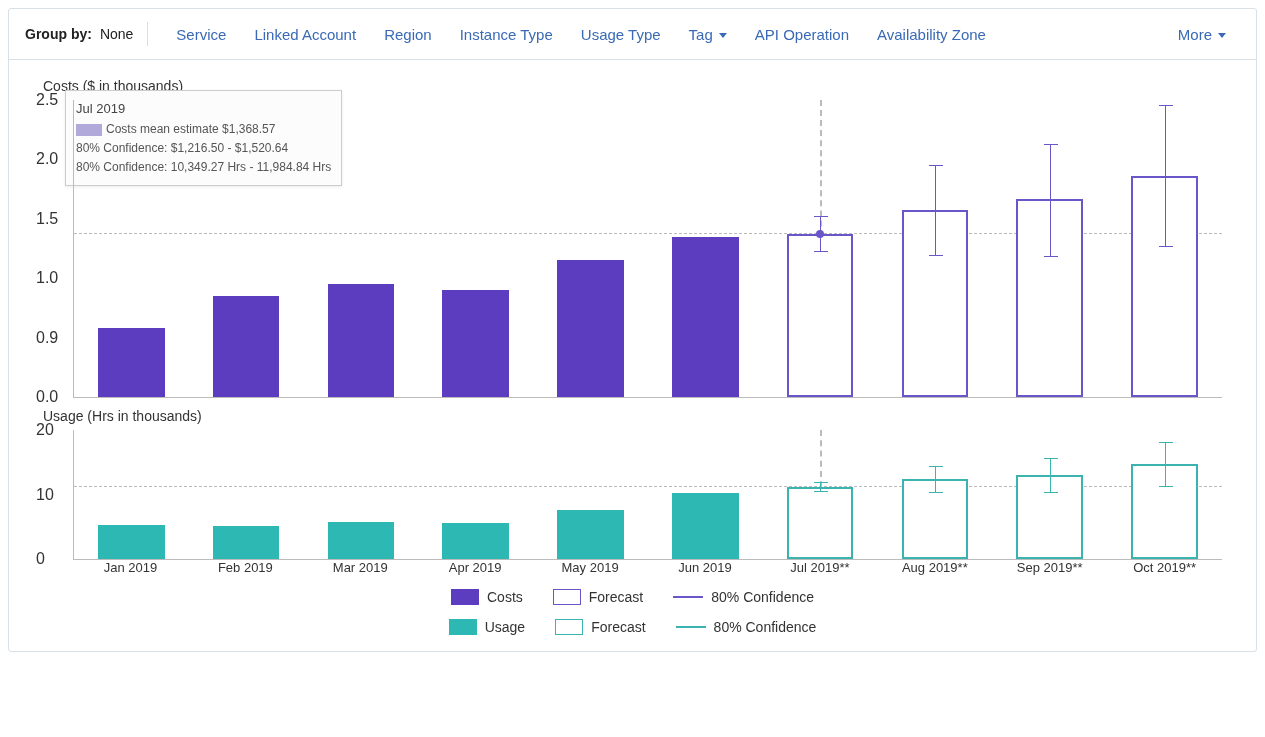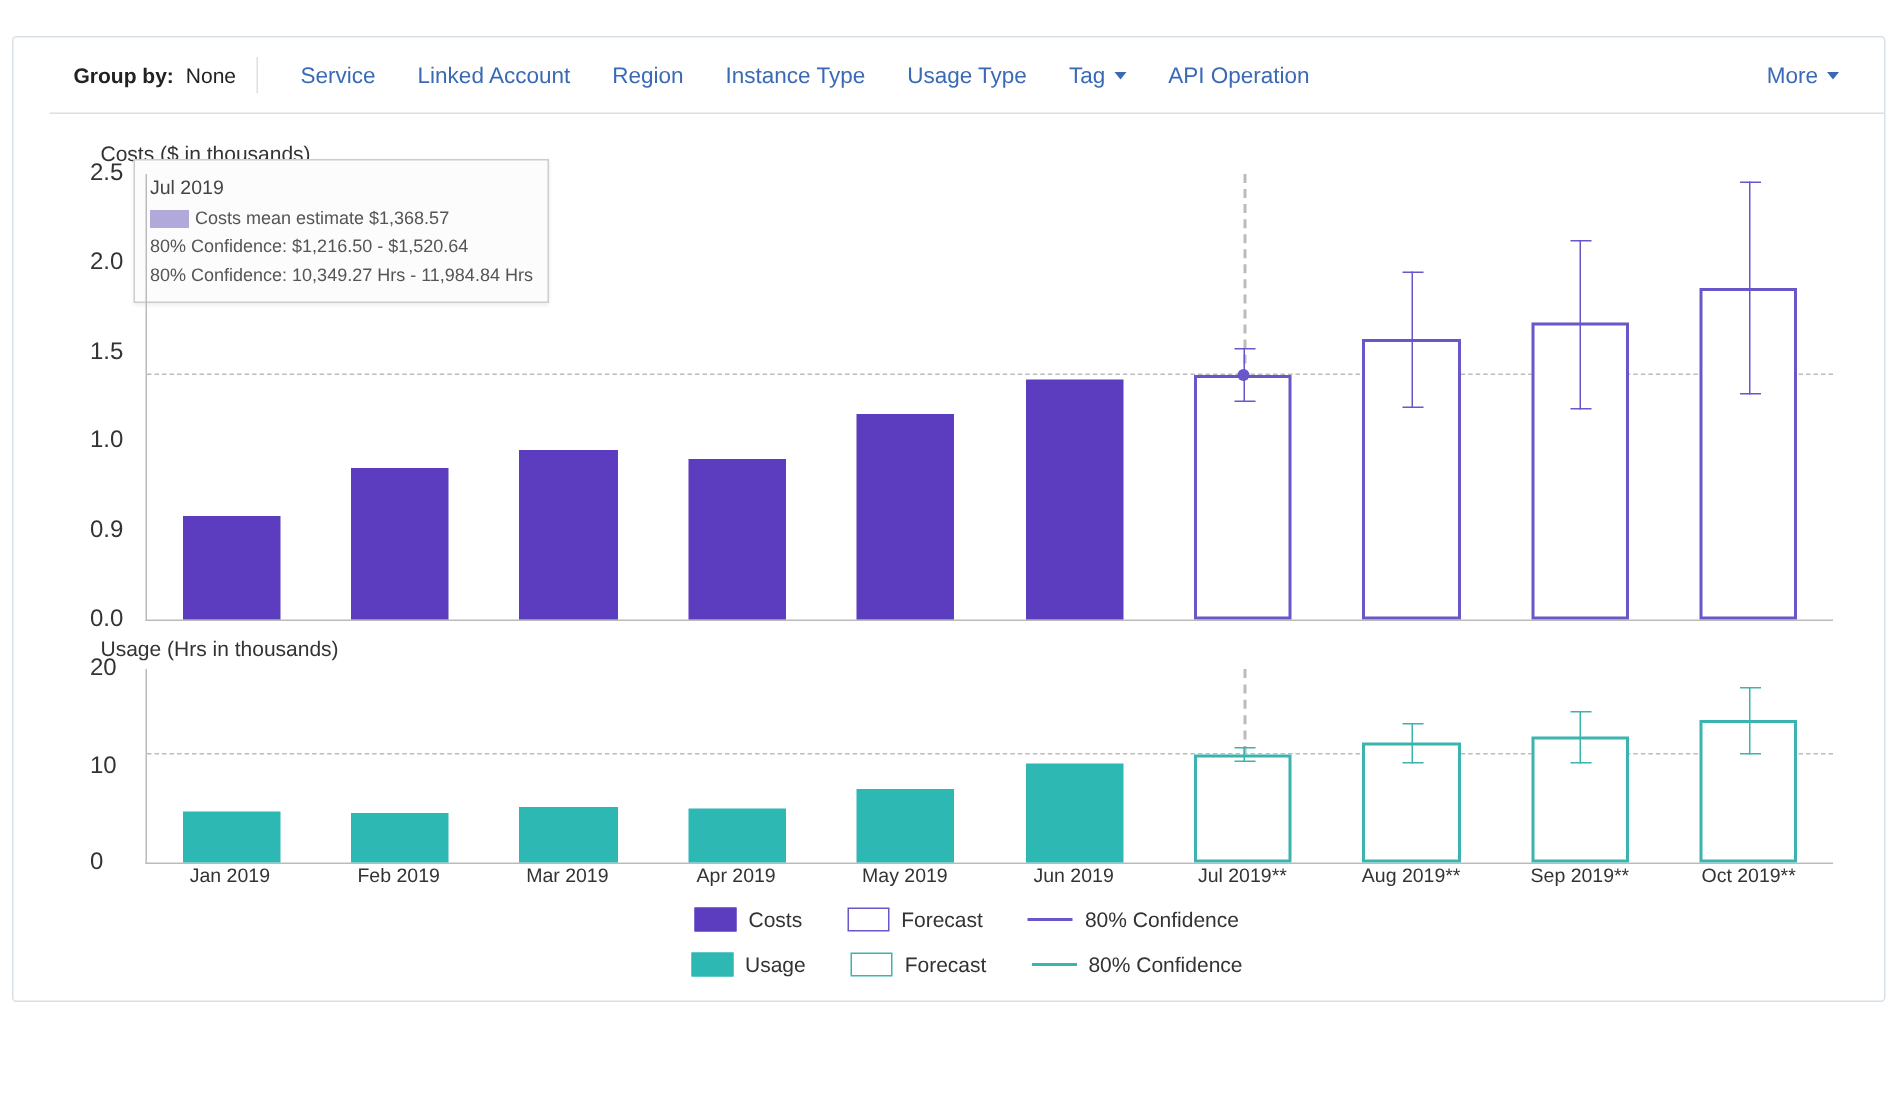--- a/index.html
+++ b/index.html
@@ -8,23 +8,22 @@
     font-family: -apple-system, BlinkMacSystemFont, "Segoe UI", Arial, sans-serif;
     font-size: 14px;
     color: #333;
     background: #fff;
     padding: 8px;
   }
   .panel {
     border: 1px solid #d8e0e8;
     border-radius: 3px;
     width: 1249px;
-    margin: 16px auto;
+    margin: 0 auto;
     background: #fff;
-    padding-left: 24px;
   }
   .filter-bar {
     height: 51px;
     border-bottom: 1px solid #d8e0e8;
     display: flex;
     align-items: center;
     padding: 0 16px;
     gap: 2px;
   }
   .gb-label { font-weight: 700; color: #222; }
@@ -154,20 +153,21 @@
     <span class="gb-value">None</span>
     <span class="vsep"></span>
     <div id="filter-links" style="display:flex;">
         <span class="filter-link">Service</span>
         <span class="filter-link">Linked Account</span>
         <span class="filter-link">Region</span>
         <span class="filter-link">Instance Type</span>
         <span class="filter-link">Usage Type</span>
         <span class="filter-link">Tag<span class="caret"></span></span>
         <span class="filter-link">API Operation</span>
+        <span class="filter-link">Availability Zone</span>
       </div>
     <span class="spacer"></span>
     <span class="filter-link">
       <span>More</span><span class="caret"></span>
     </span>
   </div>
 
   <div class="chart-area">
 
     <div class="tooltip" style="top:30px; left:56px;">

